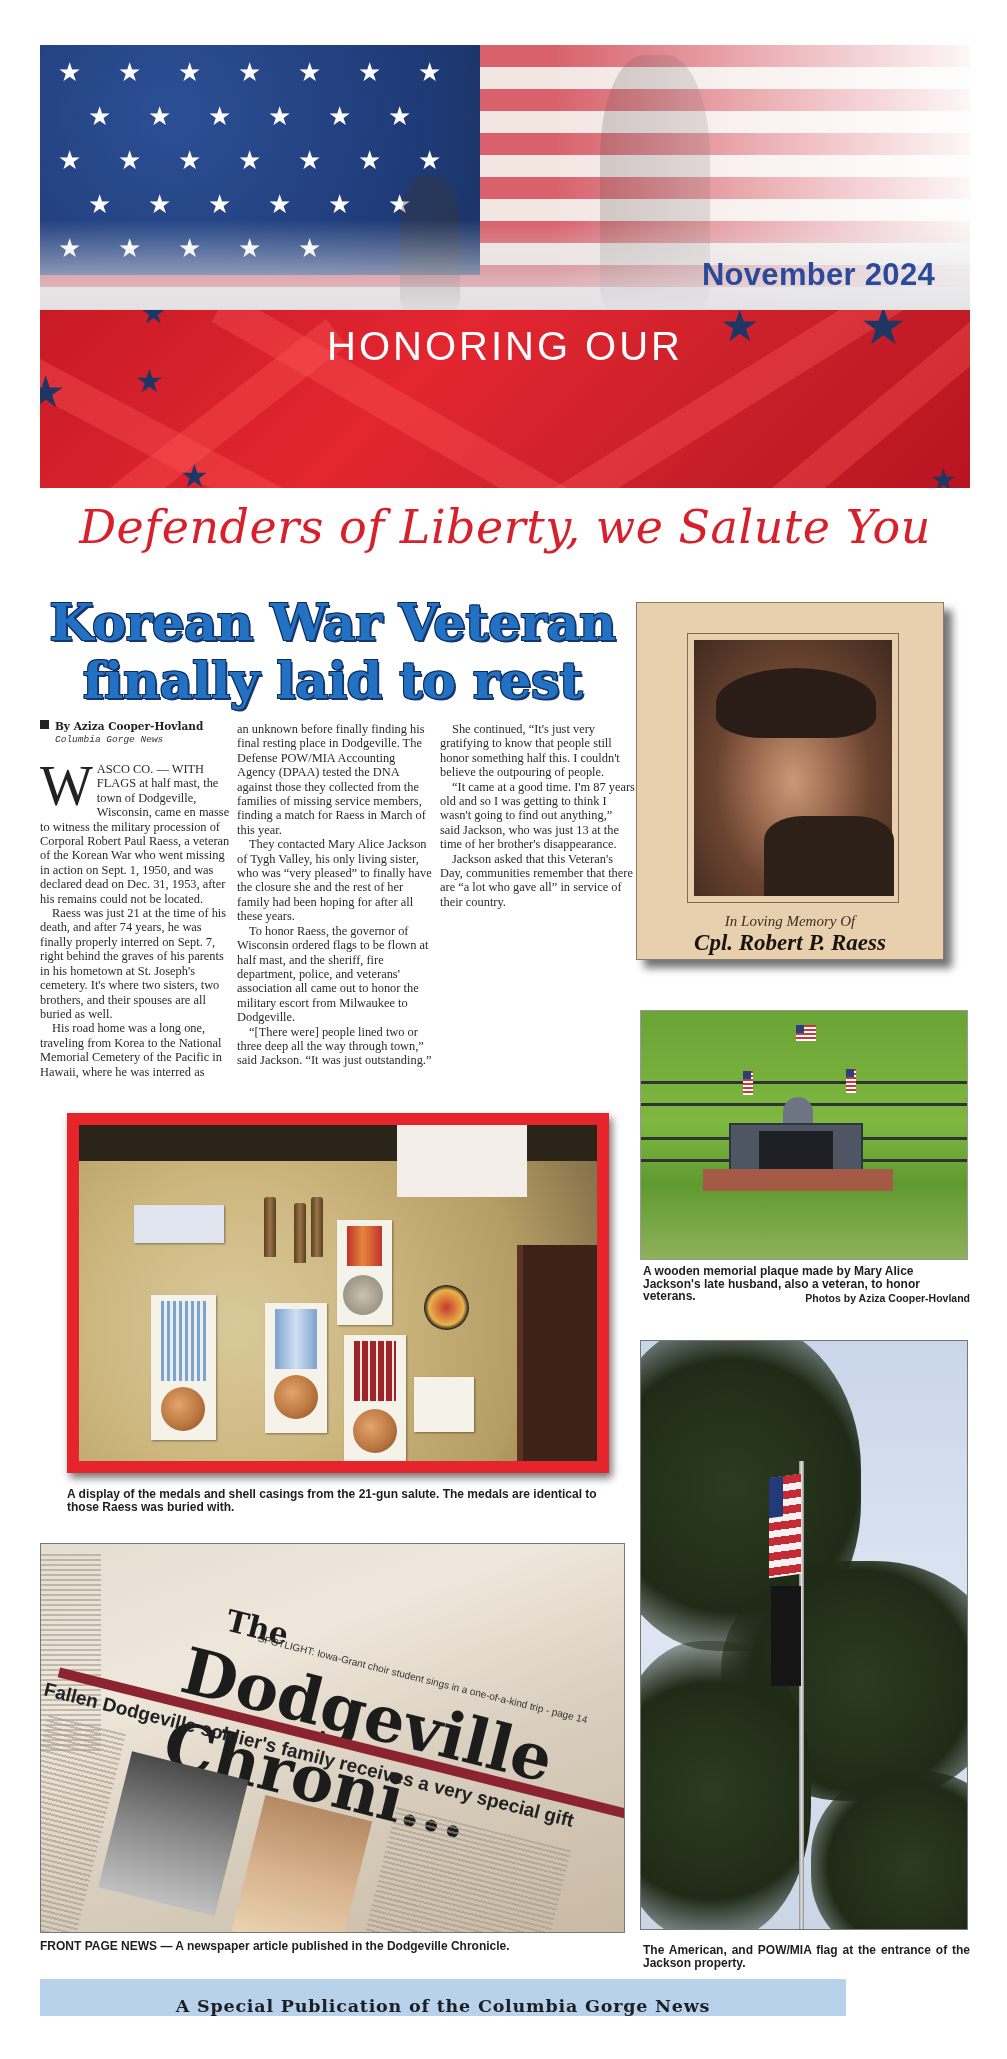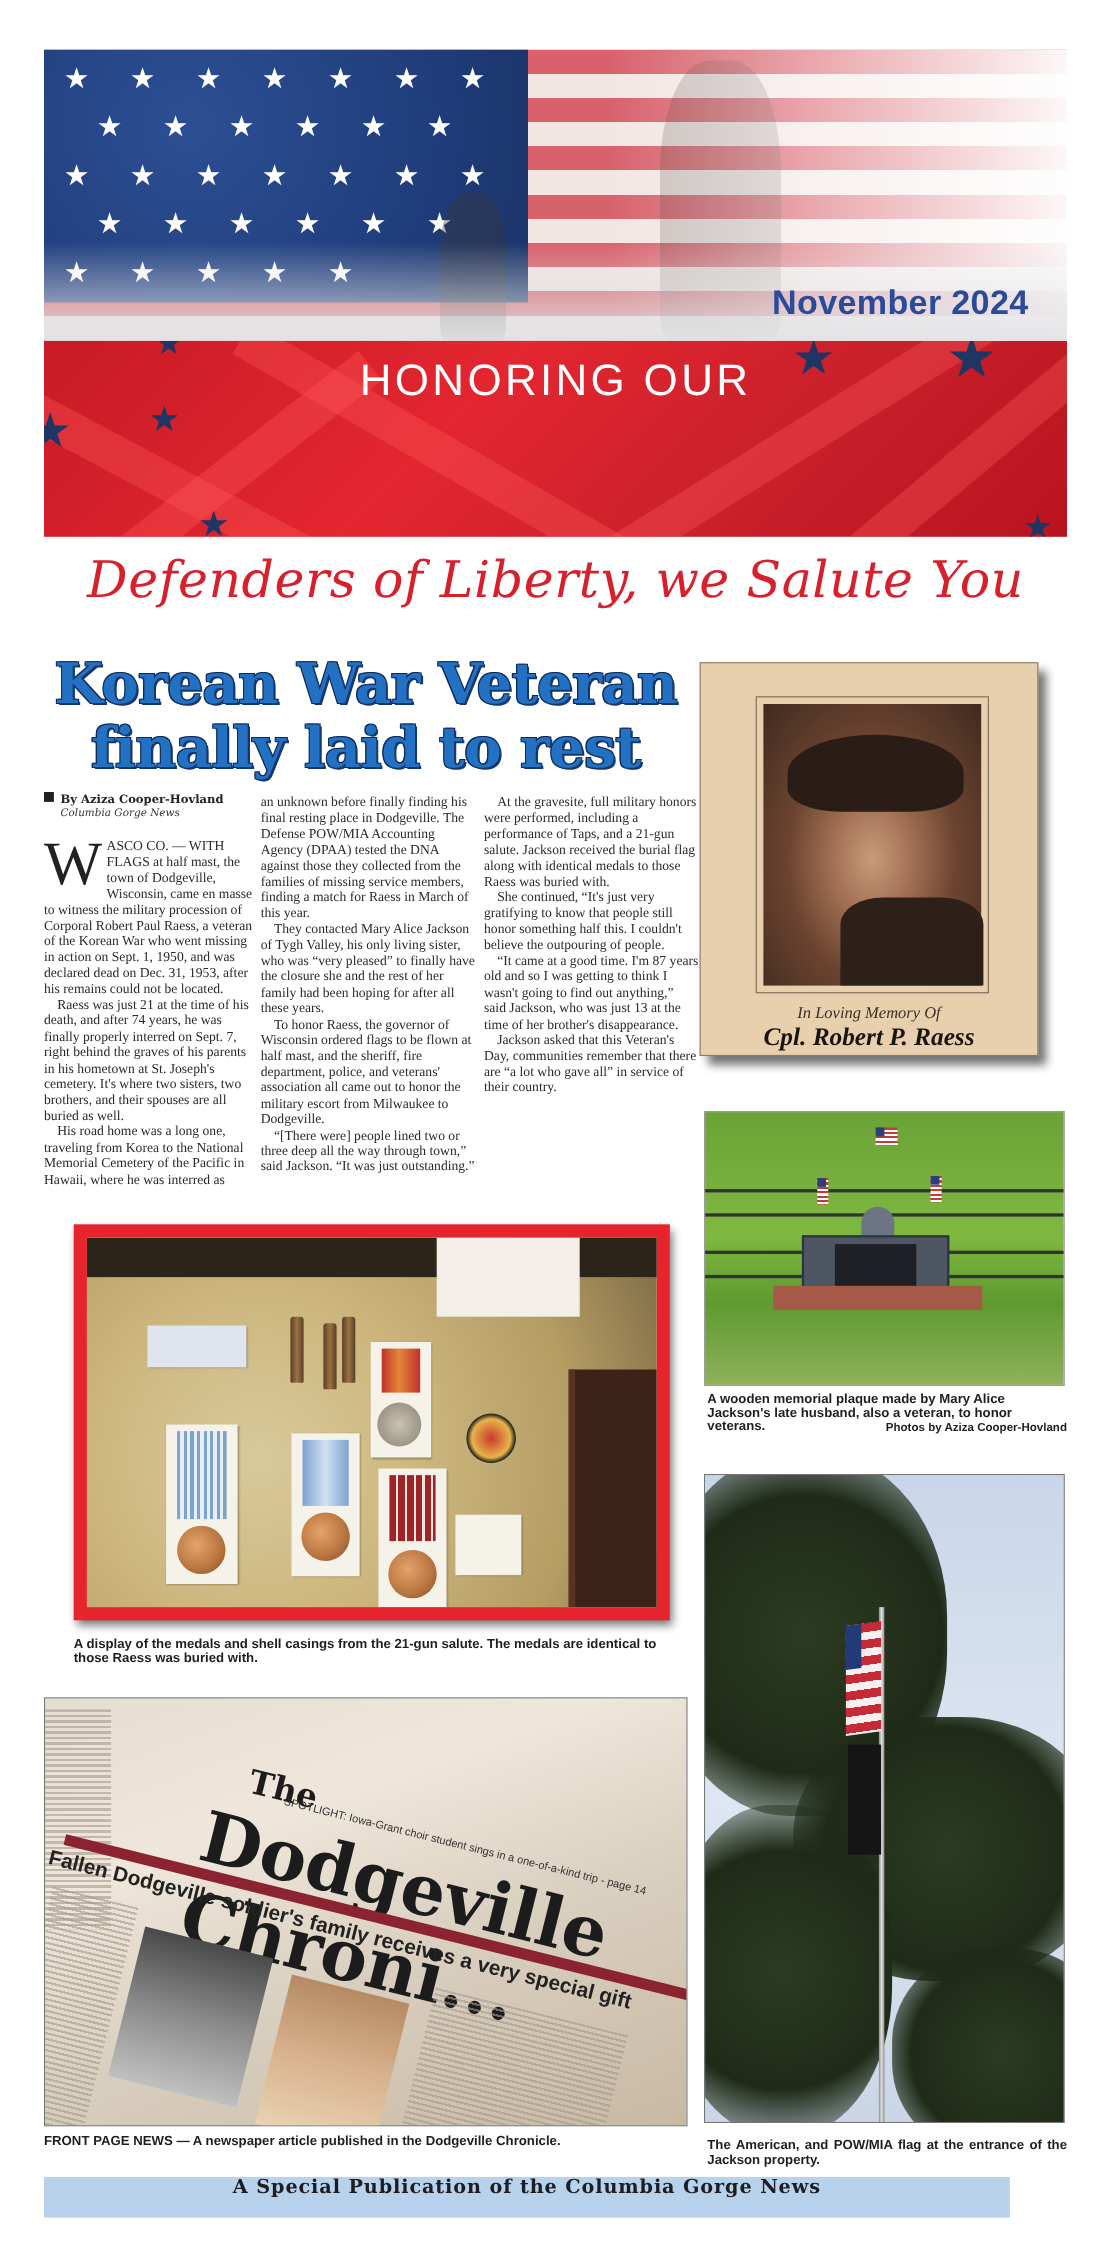--- a/index.html
+++ b/index.html
@@ -36,21 +36,21 @@
 
   
   .headline { position: absolute; left: 40px; top: 593px; width: 585px; text-align: center; color: #2271c3;
     font-family: "DejaVu Serif", serif; font-weight: bold; font-size: 51px; line-height: 58px;
     text-shadow: 2px 2px 0 #16376e, -1px -1px 0 #0f2a57, 1px -1px 0 #0f2a57, -1px 1px 0 #0f2a57; letter-spacing: -0.5px; }
 
   
   .byline { position: absolute; left: 40px; top: 715px; width: 190px; }
   .byline-square { display: inline-block; width: 9px; height: 9px; background: #222; margin-right: 6px; vertical-align: 1px; }
   .byline-name { font-family: "DejaVu Serif", serif; font-weight: bold; font-size: 10.5px; }
-  .byline-org { display: block; margin-left: 15px; font-style: italic; font-size: 9.5px; color: #333; }
+  .byline-org { display: block; margin-left: 15px; font-style: italic; font-size: 9.5px; color: #333; font-family: Liberation Mono, monospace; }
 
   .article-col { position: absolute; width: 195px; font-family: "Liberation Serif", serif; font-size: 12.4px;
     line-height: 14.4px; color: #2a2a2a; text-align: left; }
   .article-col p { text-indent: 12px; }
   .article-col p.first { text-indent: 0; }
   .dropcap { float: left; font-family: "Liberation Serif", serif; font-size: 56px; line-height: 44px;
     margin: 2px 4px 0 0; color: #222; }
   .col1 { left: 40px; top: 762px; }
   .col2 { left: 237px; top: 722px; }
   .col3 { left: 440px; top: 722px; }
@@ -113,22 +113,22 @@
     background: linear-gradient(180deg, #c9d6e9 0%, #dde6f2 50%, #cad5e6 100%); }
   .tree { position: absolute; border-radius: 45%; background: radial-gradient(circle at 50% 50%, #2d3b22 0%, #1f2b17 60%, rgba(25,35,20,0.0) 100%); }
   .pole { position: absolute; left: 158px; top: 120px; width: 5px; height: 470px; background: linear-gradient(90deg, #8c8c8c, #e0e0e0, #8c8c8c); }
   .us-flag { position: absolute; left: 128px; top: 135px; width: 32px; height: 100px;
     background: repeating-linear-gradient(180deg, #c62a35 0 8px, #f6f0f0 8px 15px); transform: skewY(-8deg); }
   .us-flag::before { content: ""; position: absolute; left: 0; top: 0; width: 14px; height: 40px; background: #223a78; }
   .pow-flag { position: absolute; left: 130px; top: 245px; width: 30px; height: 100px; background: #151515; }
   .cap-flag { left: 643px; top: 1944px; width: 327px; text-align: justify; }
 
   
-  .footer-bar { position: absolute; left: 40px; top: 1979px; width: 878px; height: 37px; background: #b7d2ea;
-    display: flex; align-items: flex-start; justify-content: center; }
+  .footer-bar { position: absolute; left: 40px; top: 1979px; width: 806px; height: 37px; background: #b7d2ea;
+    display: flex; align-items: flex-end; justify-content: center; }
   .footer-text { font-family: "DejaVu Serif", serif; font-weight: bold; font-size: 17.5px; letter-spacing: 0.8px; color: #1d1d24; }
 </style>
 </head>
 <body>
 
 <div class="flag-banner">
   <div class="flag-stripes"></div>
   <div class="flag-canton">
     <span class="star" style="left:18px;top:14px">★</span>
     <span class="star" style="left:78px;top:14px">★</span>
@@ -201,21 +201,20 @@
 </div>
 
 <div class="article-col col2">
   <p class="first">an unknown before finally finding his final resting place in Dodgeville. The Defense POW/MIA Accounting Agency (DPAA) tested the DNA against those they collected from the families of missing service members, finding a match for Raess in March of this year.</p>
   <p>They contacted Mary Alice Jackson of Tygh Valley, his only living sister, who was “very pleased” to finally have the closure she and the rest of her family had been hoping for after all these years.</p>
   <p>To honor Raess, the governor of Wisconsin ordered flags to be flown at half mast, and the sheriff, fire department, police, and veterans' association all came out to honor the military escort from Milwaukee to Dodgeville.</p>
   <p>“[There were] people lined two or three deep all the way through town,” said Jackson. “It was just outstanding.”</p>
 </div>
 
 <div class="article-col col3">
-  <p>At the gravesite, full military honors were performed, including a performance of Taps, and a 21-gun salute. Jackson received the burial flag along with identical medals to those Raess was buried with.</p>
   <p>She continued, “It's just very gratifying to know that people still honor something half this. I couldn't believe the outpouring of people.</p>
   <p>“It came at a good time. I'm 87 years old and so I was getting to think I wasn't going to find out anything,” said Jackson, who was just 13 at the time of her brother's disappearance.</p>
   <p>Jackson asked that this Veteran's Day, communities remember that there are “a lot who gave all” in service of their country.</p>
 </div>
 
 <div class="photo portrait-card">
   <div class="portrait-frame">
     <div class="portrait-img">
       <div class="portrait-hat"></div>
       <div class="portrait-body"></div>

